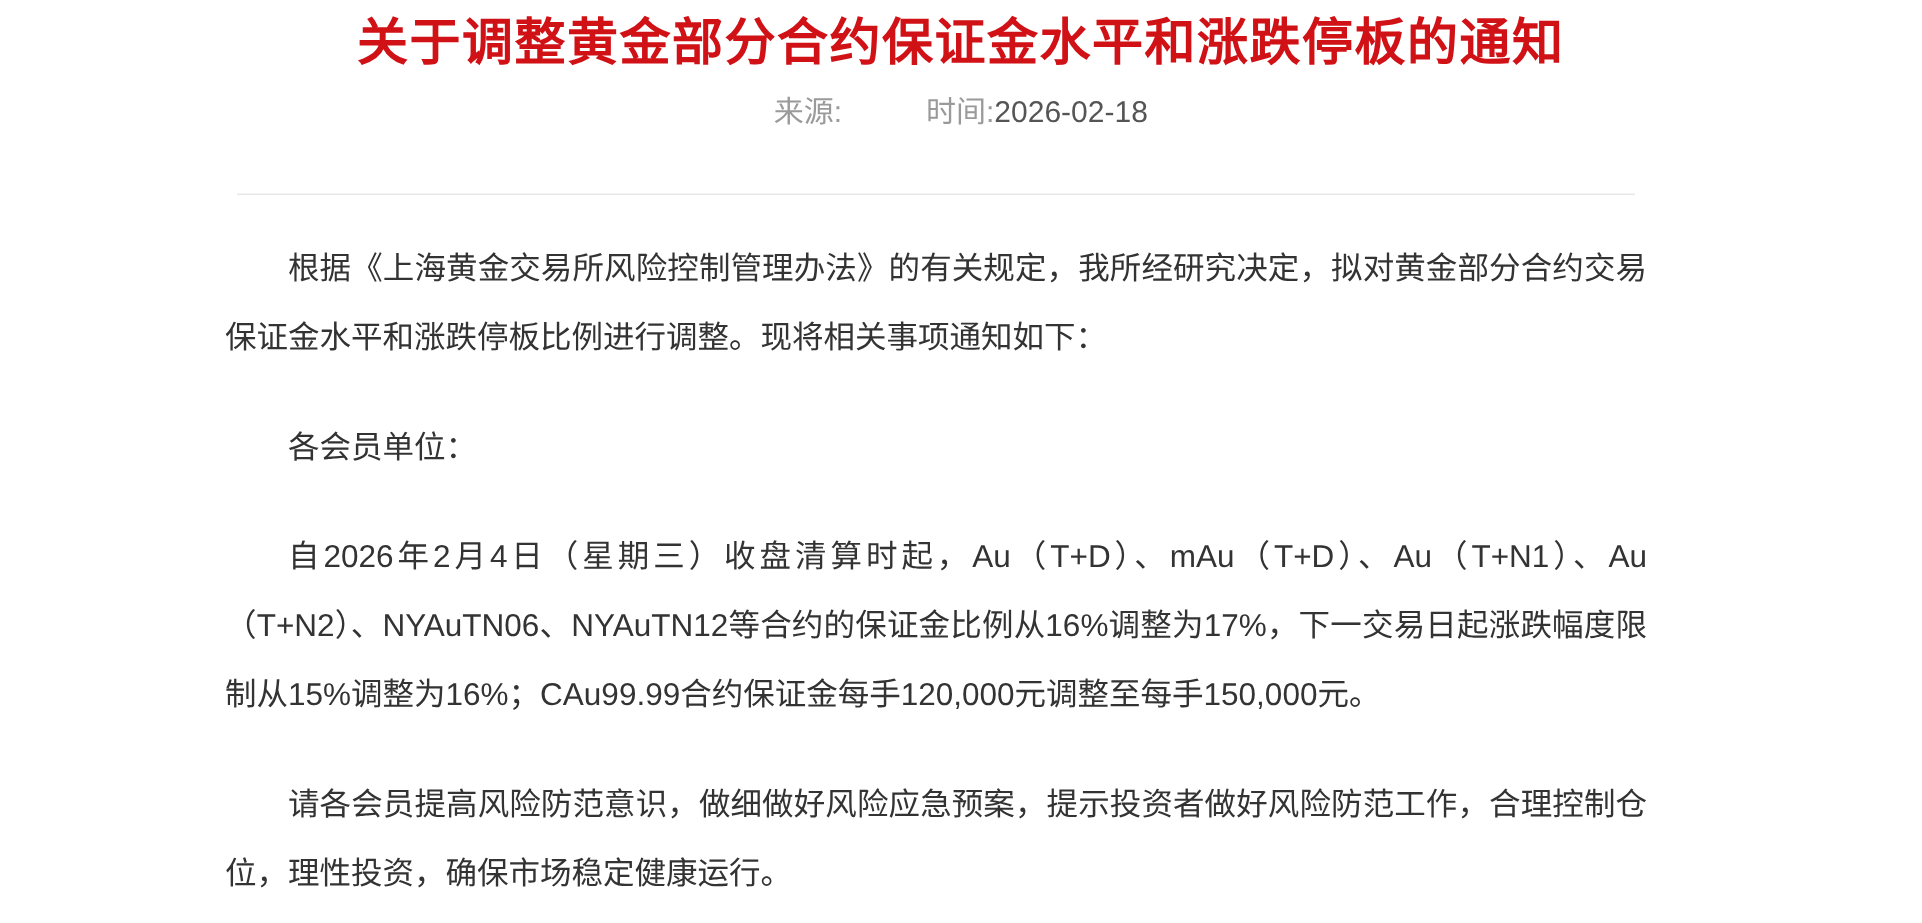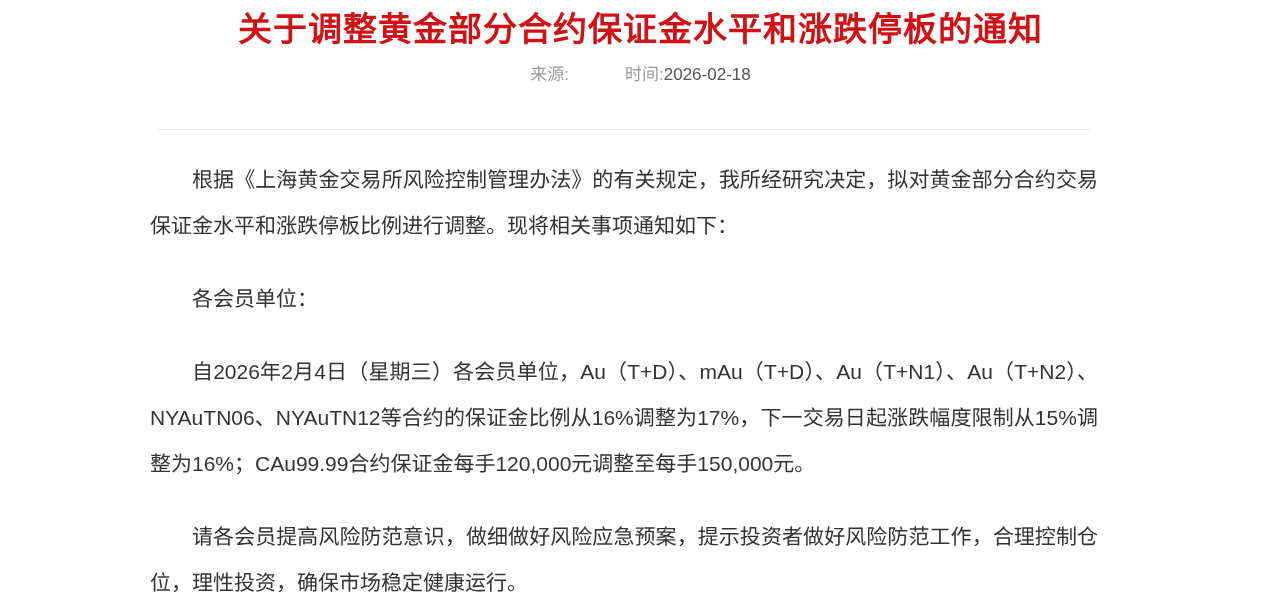--- a/index.html
+++ b/index.html
@@ -31,21 +31,21 @@
     line-height:1.25;
     font-weight:bold;
     letter-spacing:1px;
   }
   .notice-meta{
     margin-top:13px;
     display:flex;
     justify-content:center;
     align-items:center;
     gap:56px;
-    font-size:17px;
+    font-size:20px;
     color:var(--meta-gray);
     line-height:22px;
   }
   .notice-meta .time-value{
     color:var(--meta-date);
   }
   .divider{
     border:none;
     border-top:1px solid var(--divider);
     height:0;
@@ -74,17 +74,17 @@
   <div class="notice-meta">
     <span class="source">来源:</span>
     <span class="time"><span>时间:</span><span class="time-value">2026-02-18</span></span>
   </div>
 
   <hr class="divider">
 
   <div class="notice-body">
     <p>根据《上海黄金交易所风险控制管理办法》的有关规定，我所经研究决定，拟对黄金部分合约交易保证金水平和涨跌停板比例进行调整。现将相关事项通知如下：</p>
     <p>各会员单位：</p>
-    <p>自2026年2月4日（星期三）各会员单位，Au（T+D）、mAu（T+D）、Au（T+N1）、Au（T+N2）、NYAuTN06、NYAuTN12等合约的保证金比例从16%调整为17%，下一交易日起涨跌幅度限制从15%调整为16%；CAu99.99合约保证金每手120,000元调整至每手150,000元。</p>
+    <p>自2026年2月4日（星期三）收盘清算时起，Au（T+D）、mAu（T+D）、Au（T+N1）、Au（T+N2）、NYAuTN06、NYAuTN12等合约的保证金比例从16%调整为17%，下一交易日起涨跌幅度限制从15%调整为16%；CAu99.99合约保证金每手120,000元调整至每手150,000元。</p>
     <p>请各会员提高风险防范意识，做细做好风险应急预案，提示投资者做好风险防范工作，合理控制仓位，理性投资，确保市场稳定健康运行。</p>
   </div>
 
 </div>
 
 </body></html>

